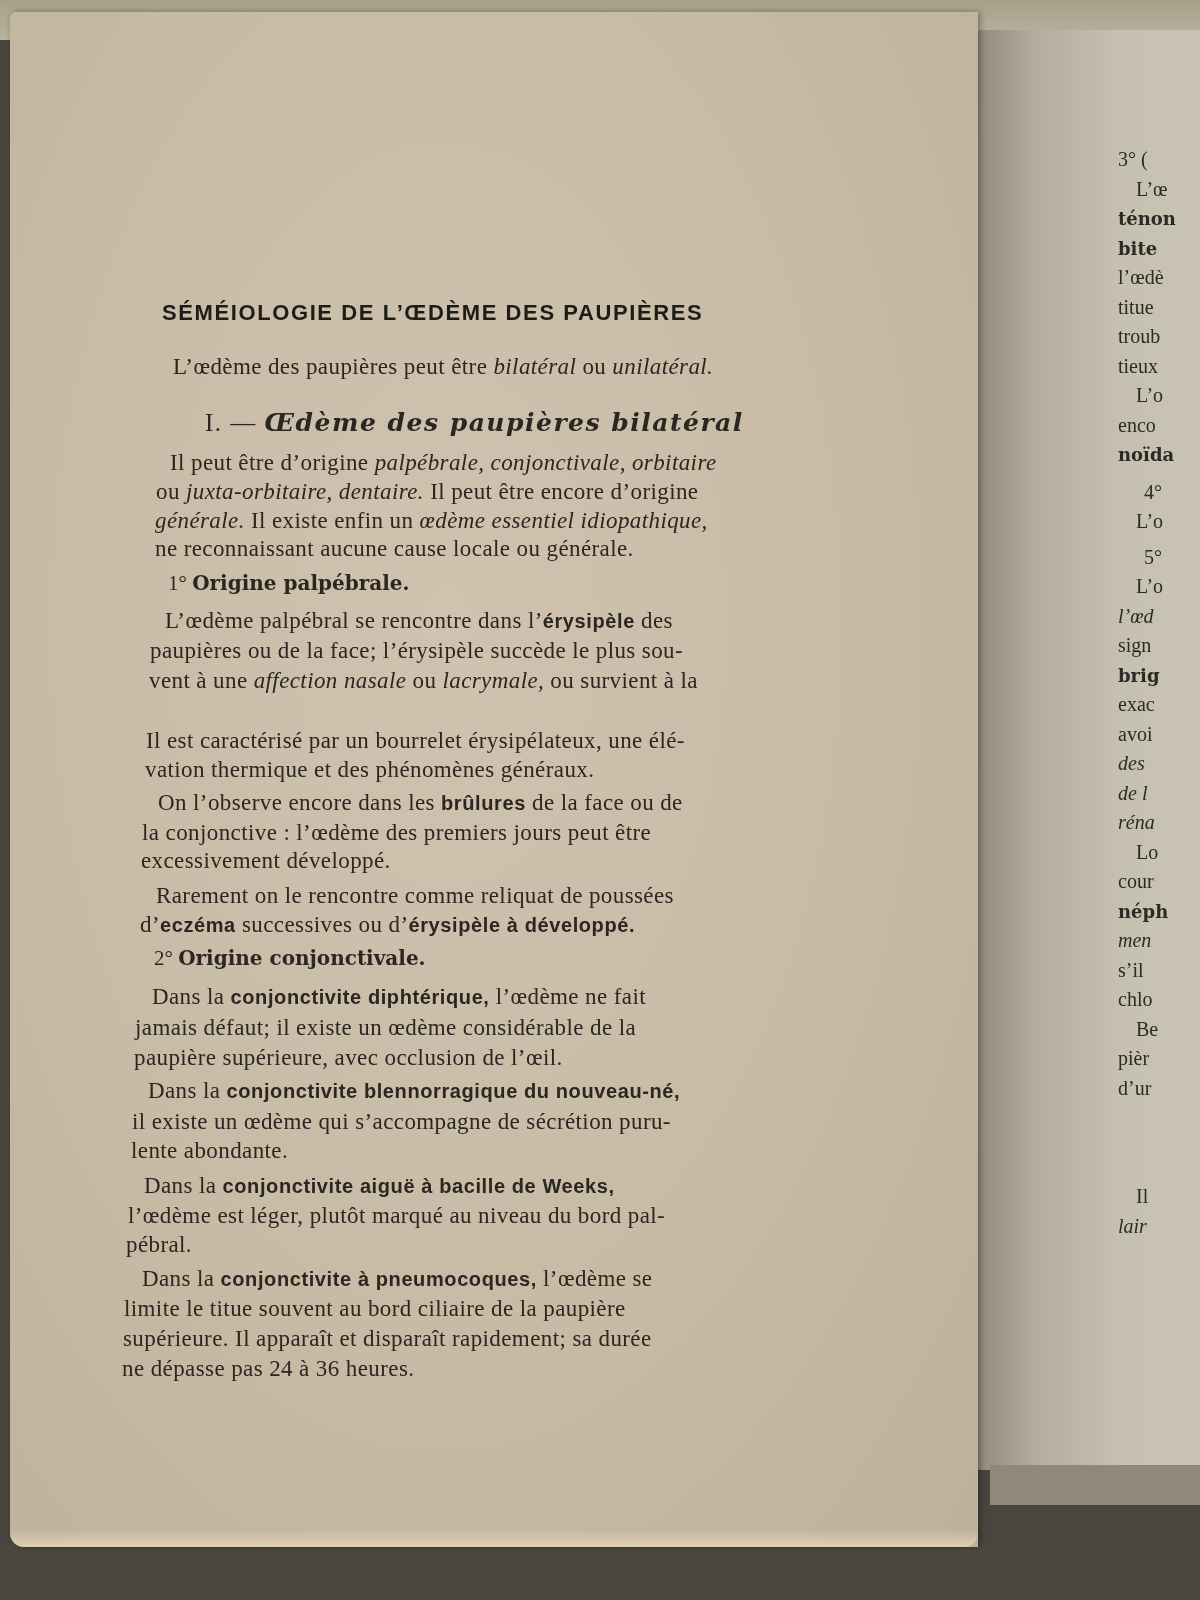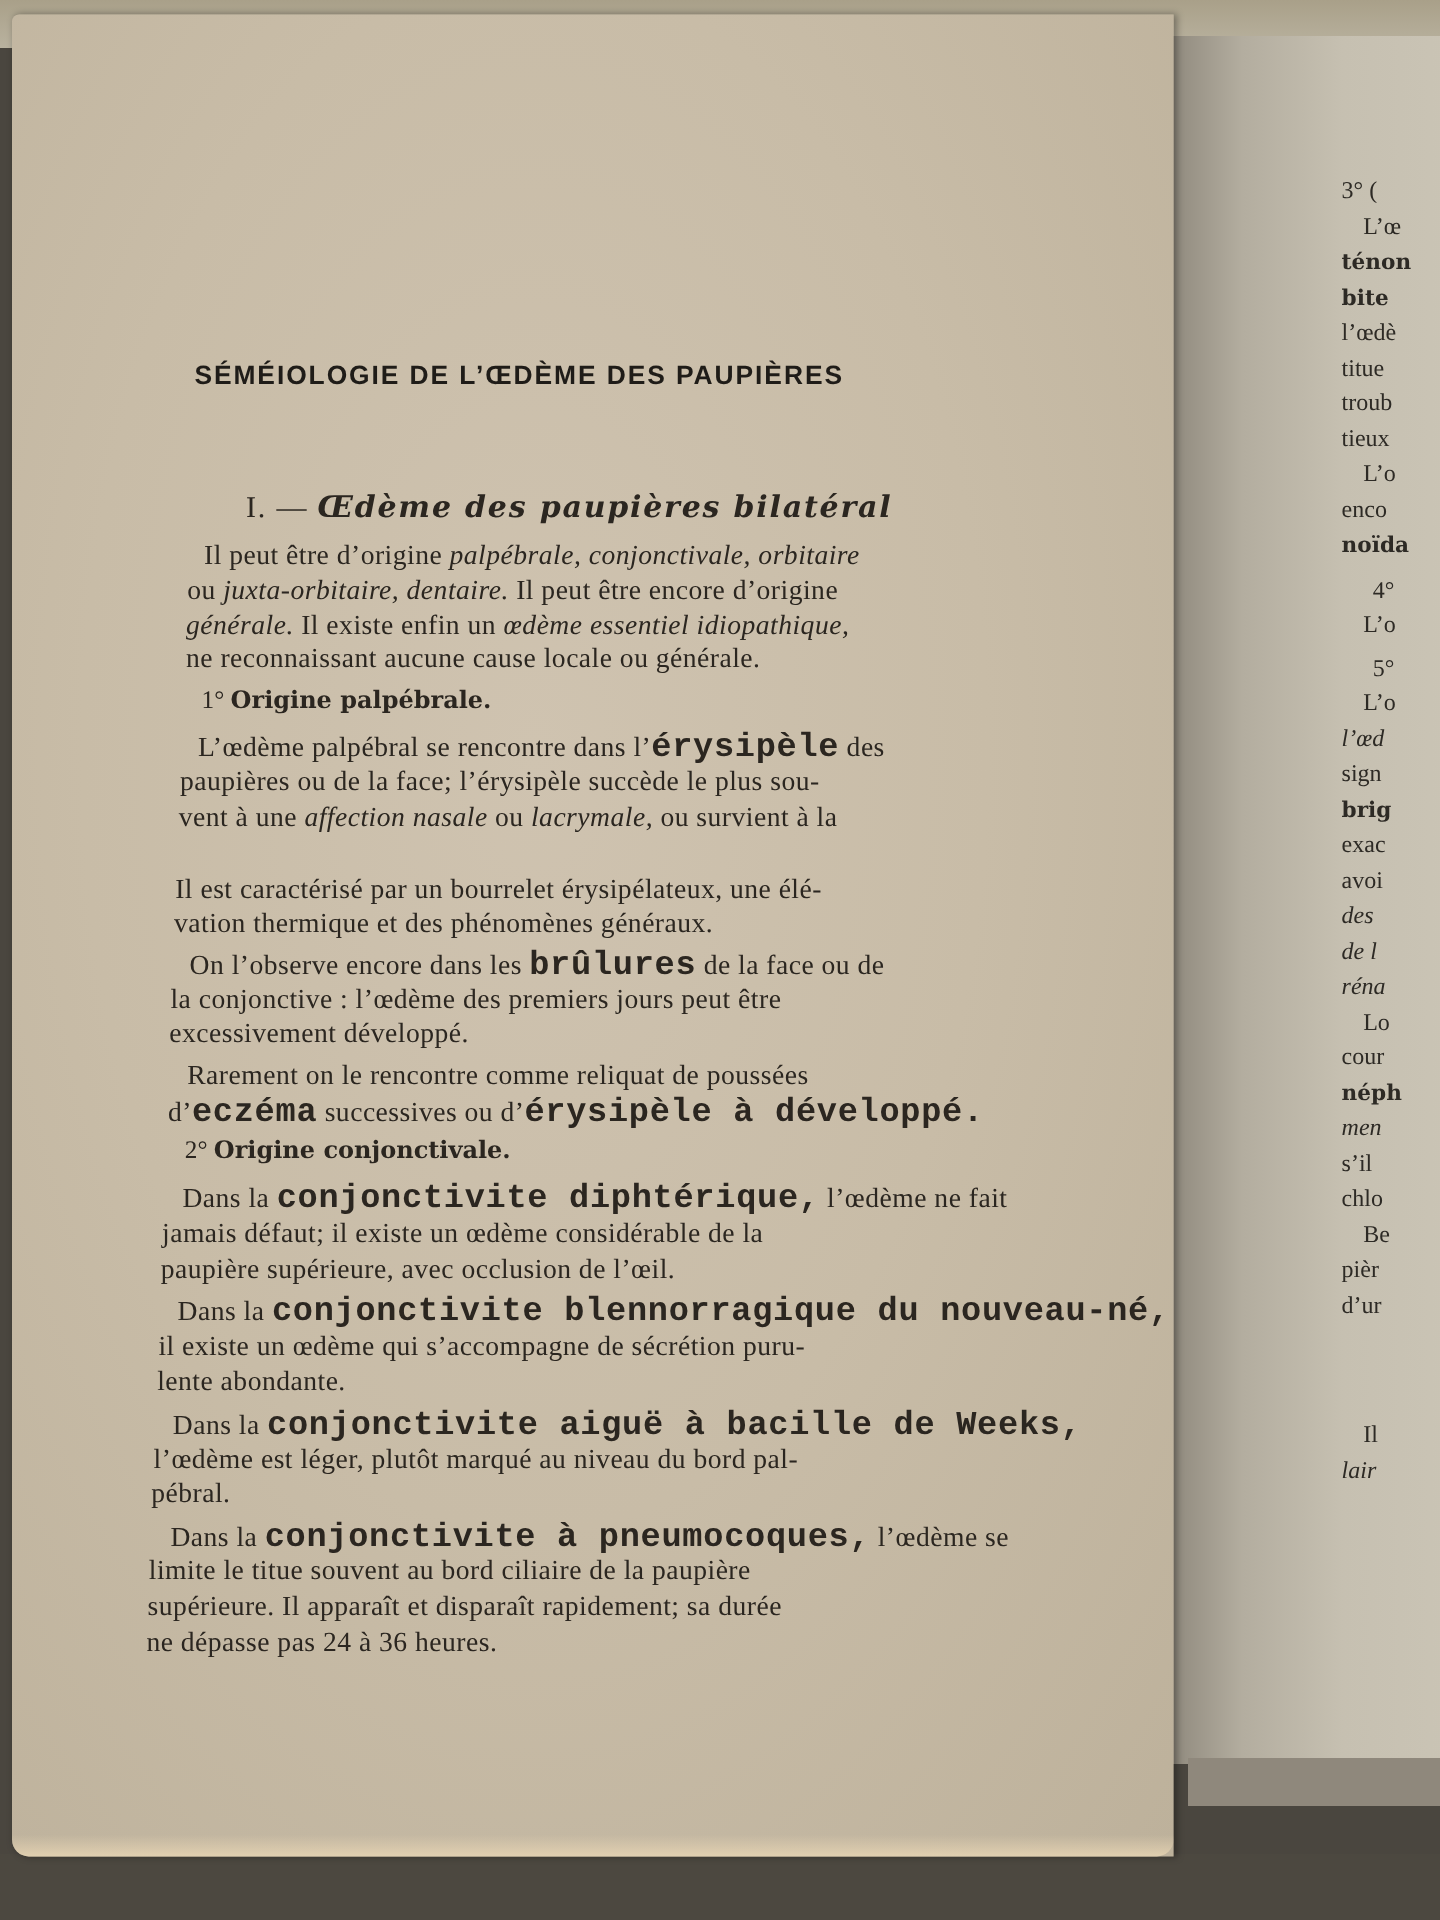--- a/index.html
+++ b/index.html
@@ -55,21 +55,21 @@
       font-size: 22px; letter-spacing: 1.6px; color: #1f1c18;
       white-space: nowrap;
     }
     .line {
       position: absolute; white-space: nowrap;
       font-size: 23px; letter-spacing: 0.4px;
       font-family: "Liberation Serif", serif;
       transform-origin: left center;
     }
     .line .i { font-style: italic; }
-    .line .b { font-weight: bold; font-family: Liberation Mono, monospace; font-size: 28px; letter-spacing: 0.6px; }
+    .line .b { font-weight: bold; font-family: Liberation Sans, sans-serif; font-size: 20px; letter-spacing: 0.6px; }
     .section-head {
       position: absolute; white-space: nowrap; font-size: 25px;
       font-weight: bold; font-style: italic; letter-spacing: 1.5px;
       font-family: "DejaVu Serif", serif;
     }
     .section-head .num { font-weight: normal; font-style: normal; font-family: "Liberation Serif", serif; }
     .sub-head {
       position: absolute; white-space: nowrap; font-size: 20px; font-weight: bold;
       font-family: "DejaVu Serif", serif;
     }
@@ -125,20 +125,23 @@
   </div>
 </div>
 <div class="right-page-bottom"></div>
 
 <div class="left-page">
   <div class="page-edge-light"></div>
   <div class="content">
 
     <div class="title">SÉMÉIOLOGIE DE L’ŒDÈME DES PAUPIÈRES</div>
 
+    <div class="line" style="left:163px; top:326px;">
+      <span>L’œdème des paupières peut être </span><span class="i">bilatéral</span><span> ou </span><span class="i">unilatéral.</span>
+    </div>
 
     <div class="section-head" style="left:195px; top:380px;">
       <span class="num">I. — </span><span>Œdème des paupières bilatéral</span>
     </div>
 
     <div class="line" style="left:160px; top:422px;">
       <span>Il peut être d’origine </span><span class="i">palpébrale, conjonctivale, orbitaire</span>
     </div>
     <div class="line" style="left:146px; top:451px;">
       <span>ou </span><span class="i">juxta-orbitaire, dentaire.</span><span> Il peut être encore d’origine</span>

